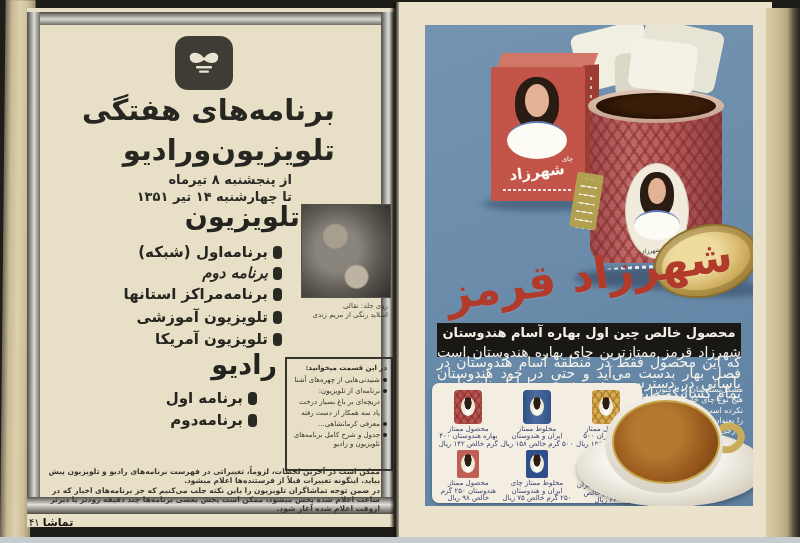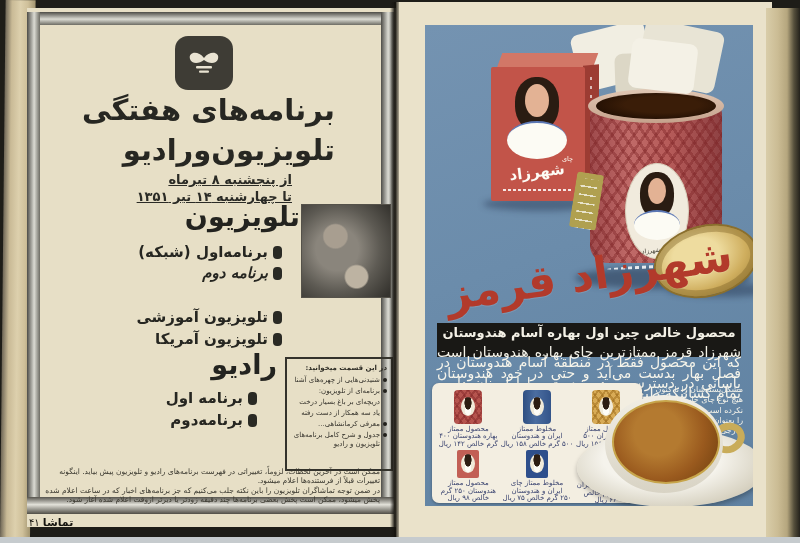--- a/index.html
+++ b/index.html
@@ -29,21 +29,21 @@
   .f-left{left:0;top:4px;width:13px;height:502px;
     background:linear-gradient(90deg,#4d4c47 0%,#dbdbd3 55%,#6d6c64 100%);}
   .f-right{left:354px;top:4px;width:13px;height:502px;
     background:linear-gradient(90deg,#4d4c47 0%,#dbdbd3 55%,#6d6c64 100%);}
 
   .nirt-logo{left:148px;top:28px;width:58px;height:54px;border-radius:13px;background:#3e3c35;
     display:flex;align-items:center;justify-content:center;}
   .lp-title{right:62px;top:82px;width:275px;text-align:right;direction:rtl;
     font-weight:bold;font-size:29px;line-height:40px;color:#272722;}
   .lp-dates{right:105px;top:163px;width:200px;text-align:right;direction:rtl;
-    font-weight:bold;font-size:13px;line-height:17px;color:#2b2b26;text-decoration:underline;}
+    font-weight:bold;font-size:13px;line-height:17px;color:#2b2b26;}
   .lp-h1{position:absolute;text-align:right;direction:rtl;font-weight:bold;
     font-size:27px;color:#23231f;}
   .tv-h{right:97px;top:193px;}
   .rd-h{right:120px;top:341px;}
   .prog-row{position:absolute;display:flex;align-items:center;direction:rtl;gap:5px;}
   .bullet{width:9px;height:13px;border-radius:4px;background:#2a2a24;flex:0 0 auto;}
   .prog-row span{font-size:15px;font-weight:bold;color:#262621;white-space:nowrap;}
 
   .cover-photo{left:275px;top:197px;width:88px;height:92px;
     background:
@@ -57,21 +57,21 @@
   .readbox{left:258px;top:349px;width:96px;height:100px;border:2px solid #34332c;
     padding:5px 4px;direction:rtl;}
   .readbox .rb-title{font-size:7px;font-weight:bold;color:#2e2d26;margin-bottom:4px;text-align:right;}
   .rb-row{display:flex;direction:rtl;gap:3px;margin-bottom:2.5px;}
   .rb-dot{width:4px;height:4px;border-radius:50%;background:#22211c;margin-top:2px;flex:0 0 auto;}
   .rb-dot.hid{visibility:hidden;}
   .rb-row span{font-size:7px;line-height:8.6px;color:#33312a;text-align:right;}
 
   .lp-footer{left:12px;top:459px;width:341px;direction:rtl;text-align:right;
     font-size:7.5px;line-height:9px;color:#3a382f;}
-  .lp-footer p{margin:0 0 1px 0;}
+  .lp-footer p{margin:0 0 1px 0;font-weight:bold;}
   .tamasha{left:2px;top:508px;display:flex;direction:rtl;align-items:center;gap:3px;}
   .tamasha .t-logo{font-size:11px;font-weight:bold;color:#15140f;letter-spacing:-.5px;}
   .tamasha .t-num{font-size:10px;font-weight:normal;color:#15140f;}
 
   
   .right-page{left:396px;top:2px;width:376px;height:536px;background:#eae2ca;z-index:3;}
   .ad-blue{position:absolute;left:29px;top:23px;width:328px;height:481px;overflow:hidden;
     background:linear-gradient(160deg,#7493b1 0%,#6б87a6 0,#6b8cab 45%,#5f81a1 100%);
     background:linear-gradient(160deg,#7493b1 0%,#6b8cab 45%,#5f81a1 100%);}
 
@@ -210,20 +210,24 @@
     <div class="lp-h1 tv-h" data-interactable="false">تلویزیون</div>
 
     <div class="prog-row" style="right:115px;top:235px;" data-interactable="false">
       <div class="bullet" data-interactable="false"></div>
       <span data-interactable="false">برنامه‌اول (شبکه)</span>
     </div>
     <div class="prog-row" style="right:115px;top:256px;font-style:italic;" data-interactable="false">
       <div class="bullet" data-interactable="false"></div>
       <span data-interactable="false">برنامه دوم</span>
     </div>
+    <div class="prog-row" style="right:115px;top:277px;" data-interactable="false">
+      <div class="bullet" data-interactable="false"></div>
+      <span data-interactable="false">برنامه‌مراکز استانها</span>
+    </div>
     <div class="prog-row" style="right:115px;top:300px;" data-interactable="false">
       <div class="bullet" data-interactable="false"></div>
       <span data-interactable="false">تلویزیون آموزشی</span>
     </div>
     <div class="prog-row" style="right:115px;top:322px;" data-interactable="false">
       <div class="bullet" data-interactable="false"></div>
       <span data-interactable="false">تلویزیون آمریکا</span>
     </div>
 
     <div class="lp-h1 rd-h" data-interactable="false">رادیو</div>
@@ -231,20 +235,24 @@
     <div class="prog-row" style="right:140px;top:381px;" data-interactable="false">
       <div class="bullet" data-interactable="false"></div>
       <span data-interactable="false">برنامه اول</span>
     </div>
     <div class="prog-row" style="right:140px;top:403px;" data-interactable="false">
       <div class="bullet" data-interactable="false"></div>
       <span data-interactable="false">برنامه‌دوم</span>
     </div>
 
     <div class="abs cover-photo" data-interactable="false"></div>
+    <div class="abs ph-caption" data-interactable="false">
+      <div data-interactable="false">روی جلد: نقالی</div>
+      <div data-interactable="false">اسلاید رنگی از مریم زندی</div>
+    </div>
 
     <div class="abs readbox" data-interactable="false">
       <div class="rb-title" data-interactable="false">در این قسمت میخوانید:</div>
       <div class="rb-row" data-interactable="false">
         <div class="rb-dot" data-interactable="false"></div>
           <span data-interactable="false">شنیدنی‌هایی از چهره‌های آشنا</span>
       </div>
       <div class="rb-row" data-interactable="false">
         <div class="rb-dot" data-interactable="false"></div>
           <span data-interactable="false">برنامه‌ای از تلویزیون:</span>

